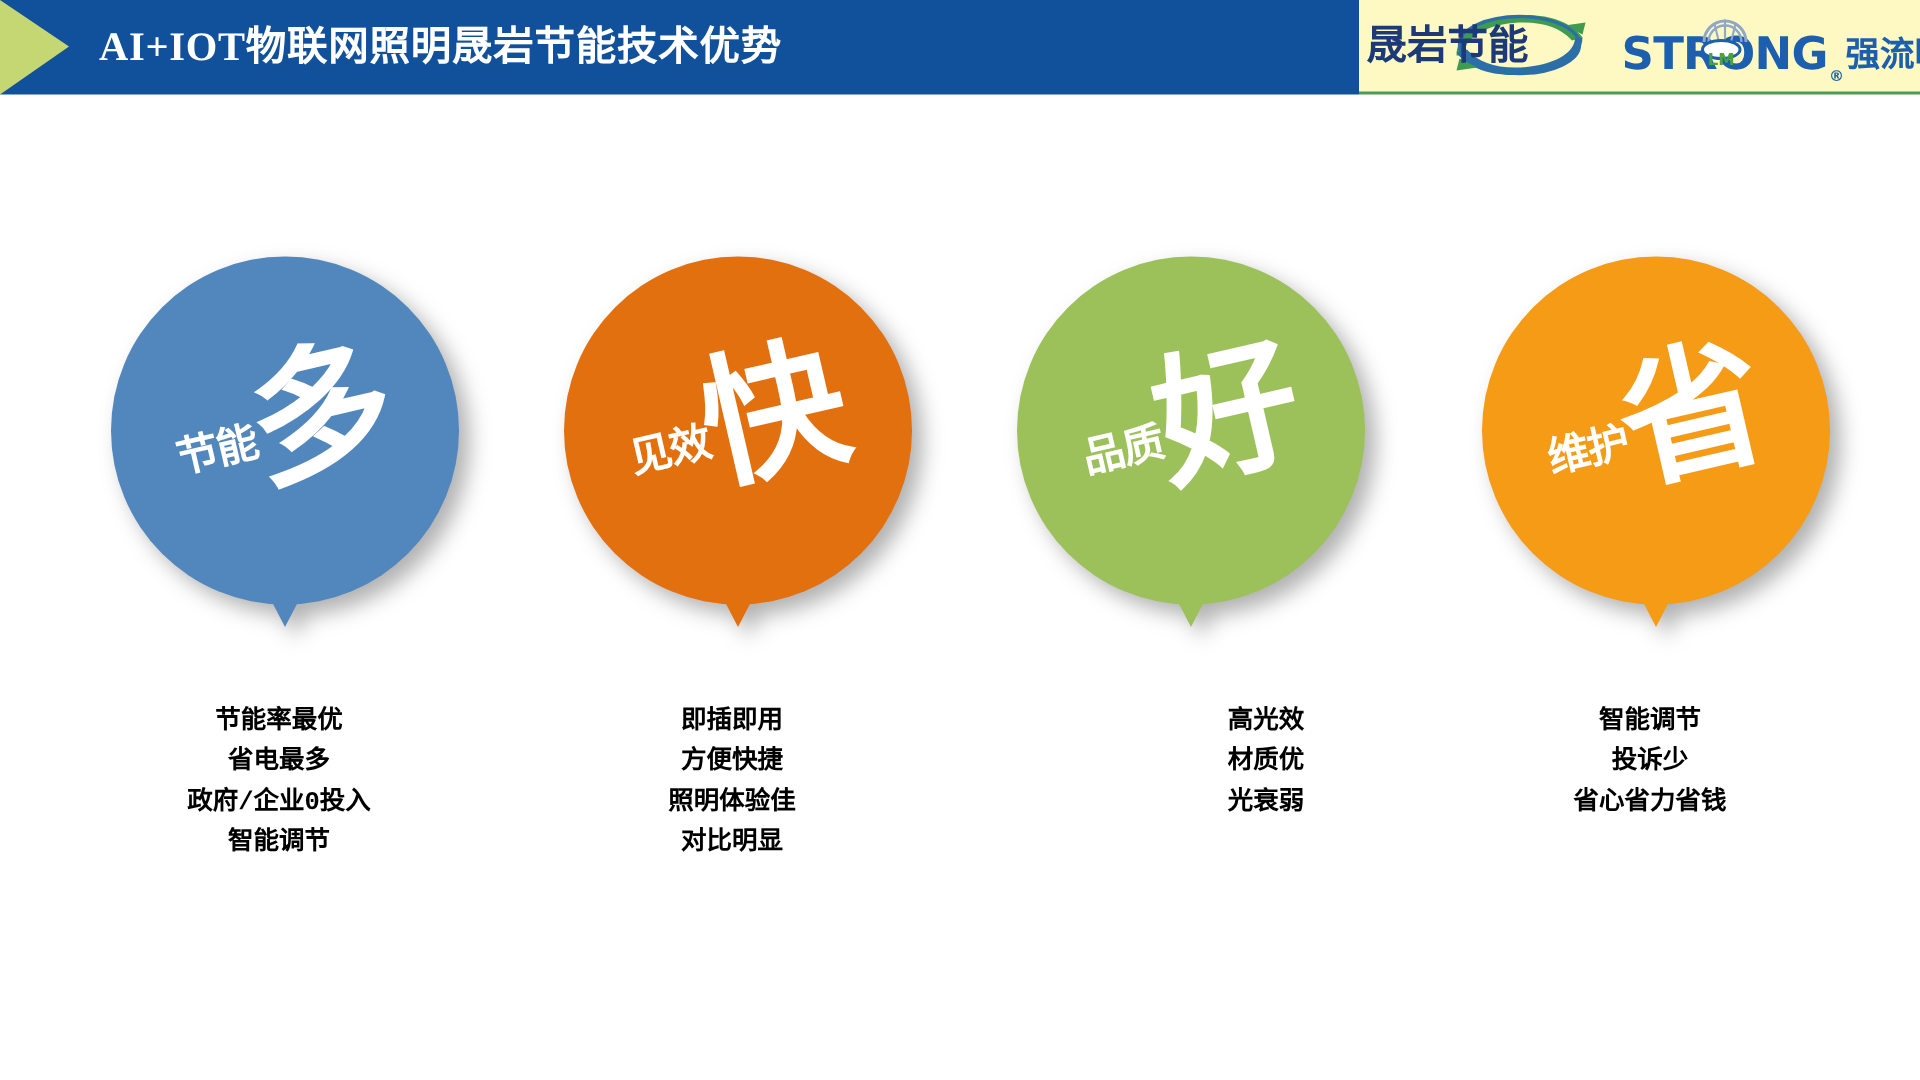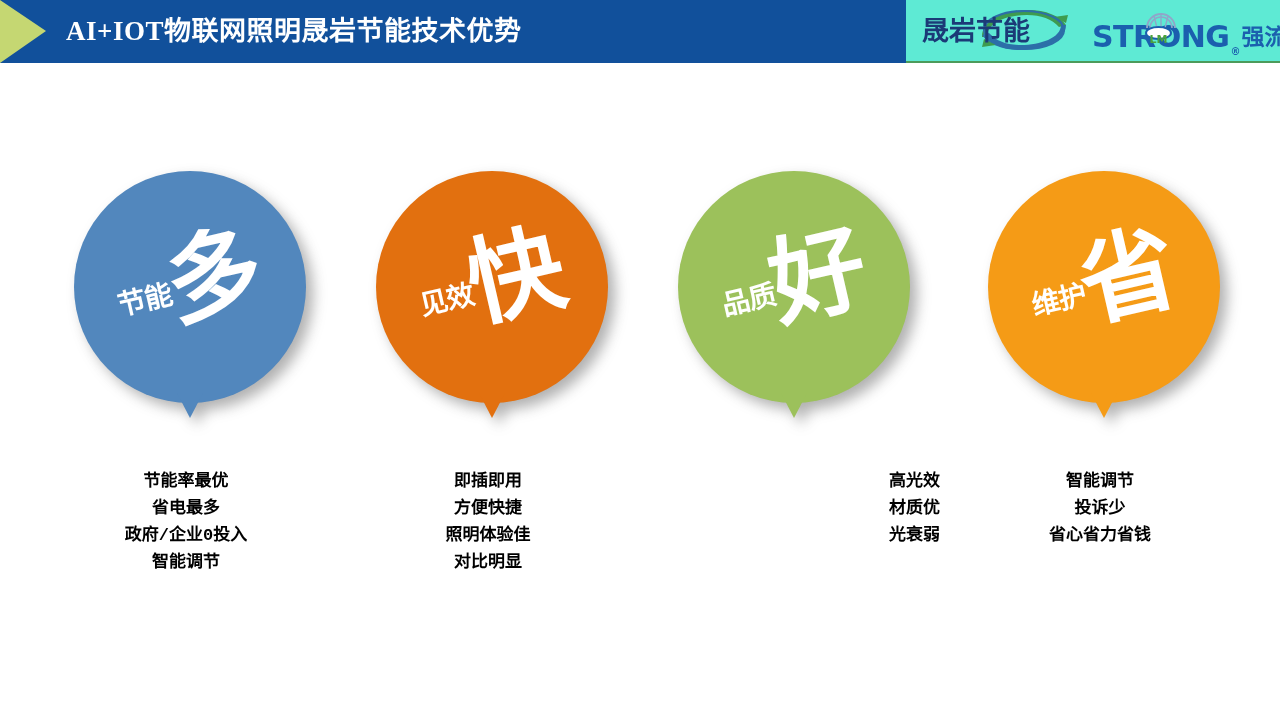--- a/index.html
+++ b/index.html
@@ -57,26 +57,26 @@
     white-space: nowrap;
   }
 
   
   .logo-box {
     position: absolute;
     left: 906px;
     top: 0;
     width: 374px;
     height: 63px;
-    background: #5eead4;
+    background: #fef9c3;
     border-bottom: 2px solid #4C9B5B;
     box-sizing: border-box;
     display: flex;
     align-items: center;
-    padding-left: 12px;
+    padding-left: 1px;
   }
   .logo-cn {
     position: relative;
     width: 172px;
     height: 52px;
     flex: 0 0 auto;
   }
   .logo-cn .swoosh {
     position: absolute;
     left: 58px;
@@ -245,21 +245,21 @@
     left: 0;
     top: 405px;
     width: 300px;
     text-align: center;
     font-family: Liberation Mono, monospace;
     font-weight: bold;
     font-size: 17px;
     color: #000000;
     line-height: 27px;
   }
-  .bullets.left { text-align: right; padding-left: 108px; box-sizing: border-box; }
+  .bullets.left { text-align: center; padding-left: 108px; box-sizing: border-box; }
   .bullets div { white-space: nowrap; }
 </style>
 </head>
 <body>
 
 <div class="header">
   <div class="header-bar" style="background: rgb(17, 80, 155);"></div>
   <div class="header-chevron" style="border-left-color: rgb(197, 215, 114);"></div>
   <div class="header-title">AI+IOT物联网照明晟岩节能技术优势</div>
 

